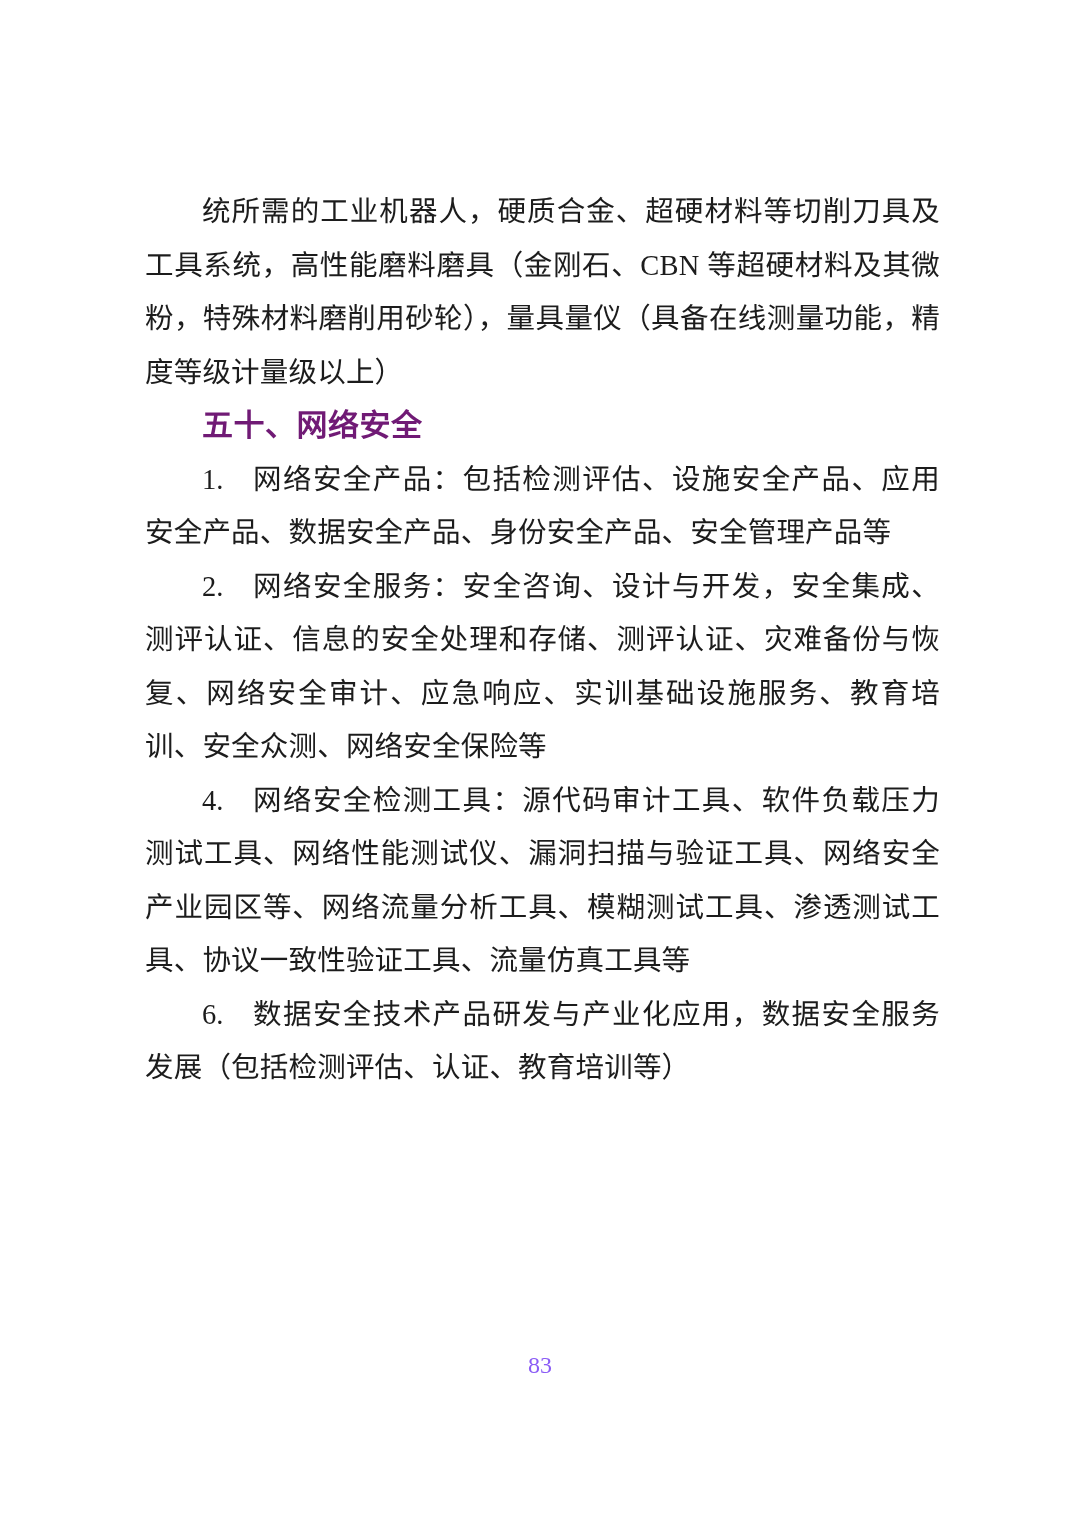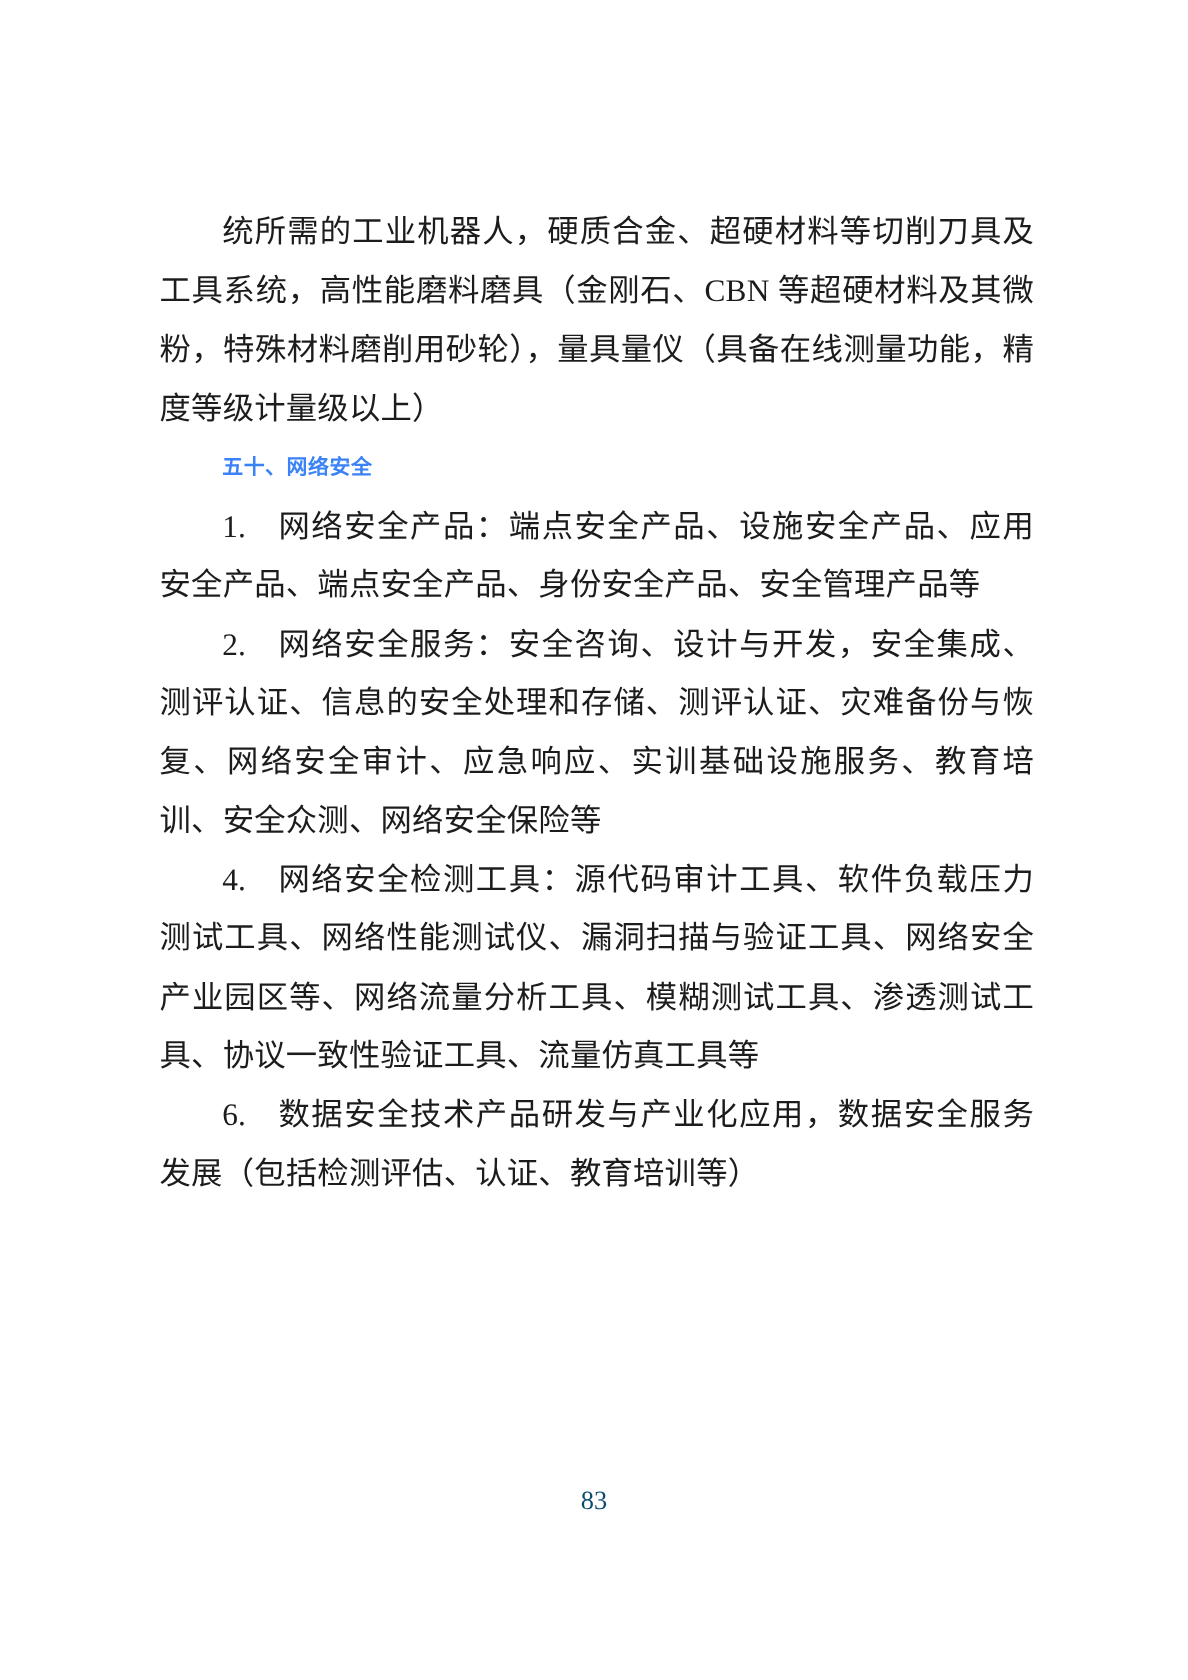--- a/index.html
+++ b/index.html
@@ -32,23 +32,23 @@
     text-justify: inter-ideograph;
     text-indent: 57px;
     margin: 0 0 0 0;
     letter-spacing: 0.2px;
     word-break: break-all;
     -webkit-font-smoothing: antialiased;
   }
   .section-heading {
     font-family: "DejaVu Sans", "Liberation Sans", sans-serif;
     font-weight: bold;
-    font-size: 19px;
+    font-size: 31px;
     line-height: 53.5px;
-    color: #3b82f6;
+    color: #701a75;
     text-indent: 57px;
     margin: 0;
     letter-spacing: 0.5px;
   }
   .list-item {
     font-family: "Liberation Serif", "DejaVu Serif", serif;
     font-size: 28.5px;
     line-height: 53.5px;
     color: #1c1c1c;
     text-align: justify;
@@ -63,35 +63,35 @@
     letter-spacing: 0;
   }
   .page-number {
     position: absolute;
     left: 0;
     right: 0;
     top: 1352px;
     text-align: center;
     font-family: "Liberation Serif", "DejaVu Serif", serif;
     font-size: 24px;
-    color: #0c4a6e;
+    color: #8b5cf6;
   }
 </style>
 </head>
 <body>
 
 <div class="page">
 
   <div class="content">
 
     <p class="para">统所需的工业机器人，硬质合金、超硬材料等切削刀具及工具系统，高性能磨料磨具（金刚石、CBN 等超硬材料及其微粉，特殊材料磨削用砂轮），量具量仪（具备在线测量功能，精度等级计量级以上）</p>
 
     <h2 class="section-heading">五十、网络安全</h2>
 
-    <p class="list-item"><span class="list-num">1.  </span><span>网络安全产品：端点安全产品、设施安全产品、应用安全产品、端点安全产品、身份安全产品、安全管理产品等</span></p>
+    <p class="list-item"><span class="list-num">1.  </span><span>网络安全产品：包括检测评估、设施安全产品、应用安全产品、数据安全产品、身份安全产品、安全管理产品等</span></p>
 
     <p class="list-item"><span class="list-num">2.  </span><span>网络安全服务：安全咨询、设计与开发，安全集成、测评认证、信息的安全处理和存储、测评认证、灾难备份与恢复、网络安全审计、应急响应、实训基础设施服务、教育培训、安全众测、网络安全保险等</span></p>
 
 
     <p class="list-item"><span class="list-num">4.  </span><span>网络安全检测工具：源代码审计工具、软件负载压力测试工具、网络性能测试仪、漏洞扫描与验证工具、网络安全产业园区等、网络流量分析工具、模糊测试工具、渗透测试工具、协议一致性验证工具、流量仿真工具等</span></p>
 
 
     <p class="list-item"><span class="list-num">6.  </span><span>数据安全技术产品研发与产业化应用，数据安全服务发展（包括检测评估、认证、教育培训等）</span></p>
 
   </div>

